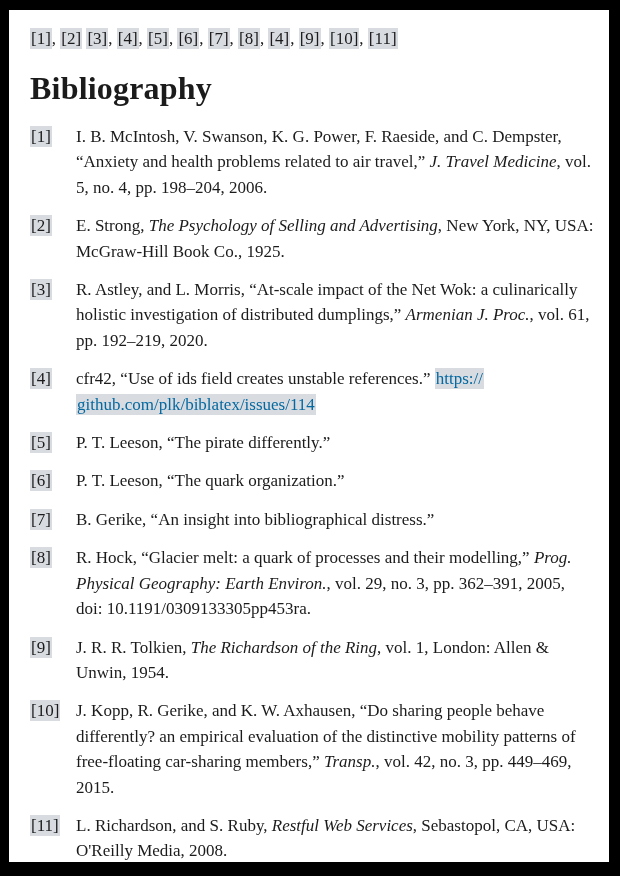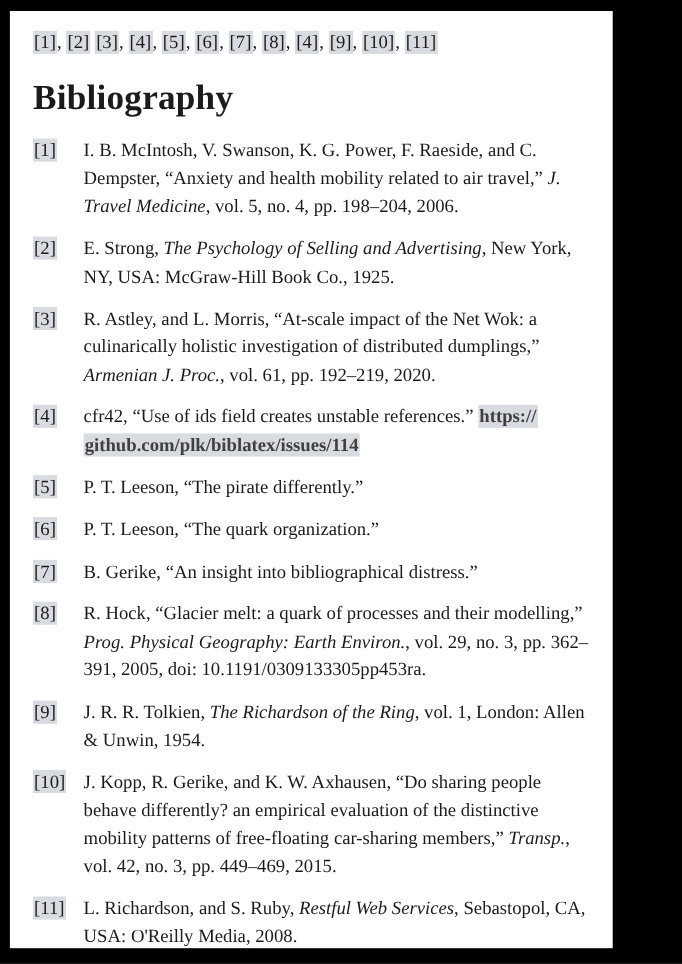--- a/index.html
+++ b/index.html
@@ -13,21 +13,21 @@
   .frame {
     position: relative;
     width: 620px;
     height: 876px;
     background: #000000;
   }
   .page {
     position: absolute;
     left: 9px;
     top: 10px;
-    width: 548px;
+    width: 600px;
     height: 852px;
     background: #ffffff;
     box-sizing: border-box;
     padding: 18px 15px 0 21px;
     color: #1b1b1b;
     font-family: "Liberation Serif", "DejaVu Serif", serif;
   }
   .citeline {
     margin: 0;
     font-size: 17px;
@@ -60,36 +60,35 @@
   }
   .entry-text {
     flex: 1;
     margin: 0;
   }
   .entry-text i {
     font-style: italic;
     margin-top: 35px;
   }
   .link {
-    color: #404040;
+    color: #0369a1;
     text-decoration: none;
-    font-weight: bold;
   }
 </style>
 </head>
 <body>
 
 <div class="frame">
   <div class="page">
     <p class="citeline" id="citeline"><span class="hl">[1]</span>, <span class="hl">[2]</span> <span class="hl">[3]</span>, <span class="hl">[4]</span>, <span class="hl">[5]</span>, <span class="hl">[6]</span>, <span class="hl">[7]</span>, <span class="hl">[8]</span>, <span class="hl">[4]</span>, <span class="hl">[9]</span>, <span class="hl">[10]</span>, <span class="hl">[11]</span></p>
     <h1 class="heading">Bibliography</h1>
     <div class="entries" id="entries">
         <div class="entry">
           <span class="entry-label"><span class="hl">[1]</span></span>
-          <p class="entry-text"><span>I. B. McIntosh, V. Swanson, K. G. Power, F. Raeside, and C. Dempster, “Anxiety and health mobility related to air travel,” </span><i>J. Travel Medicine</i><span>, vol. 5, no. 4, pp. 198–204, 2006.</span></p>
+          <p class="entry-text"><span>I. B. McIntosh, V. Swanson, K. G. Power, F. Raeside, and C. Dempster, “Anxiety and health problems related to air travel,” </span><i>J. Travel Medicine</i><span>, vol. 5, no. 4, pp. 198–204, 2006.</span></p>
         </div>
         <div class="entry">
           <span class="entry-label"><span class="hl">[2]</span></span>
           <p class="entry-text"><span>E. Strong, </span><i>The Psychology of Selling and Advertising</i><span>, New York, NY, USA: McGraw-Hill Book Co., 1925.</span></p>
         </div>
         <div class="entry">
           <span class="entry-label"><span class="hl">[3]</span></span>
           <p class="entry-text"><span>R. Astley, and L. Morris, “At-scale impact of the Net Wok: a culinarically holistic investigation of distributed dumplings,” </span><i>Armenian J. Proc.</i><span>, vol. 61, pp. 192–219, 2020.</span></p>
         </div>
         <div class="entry">

